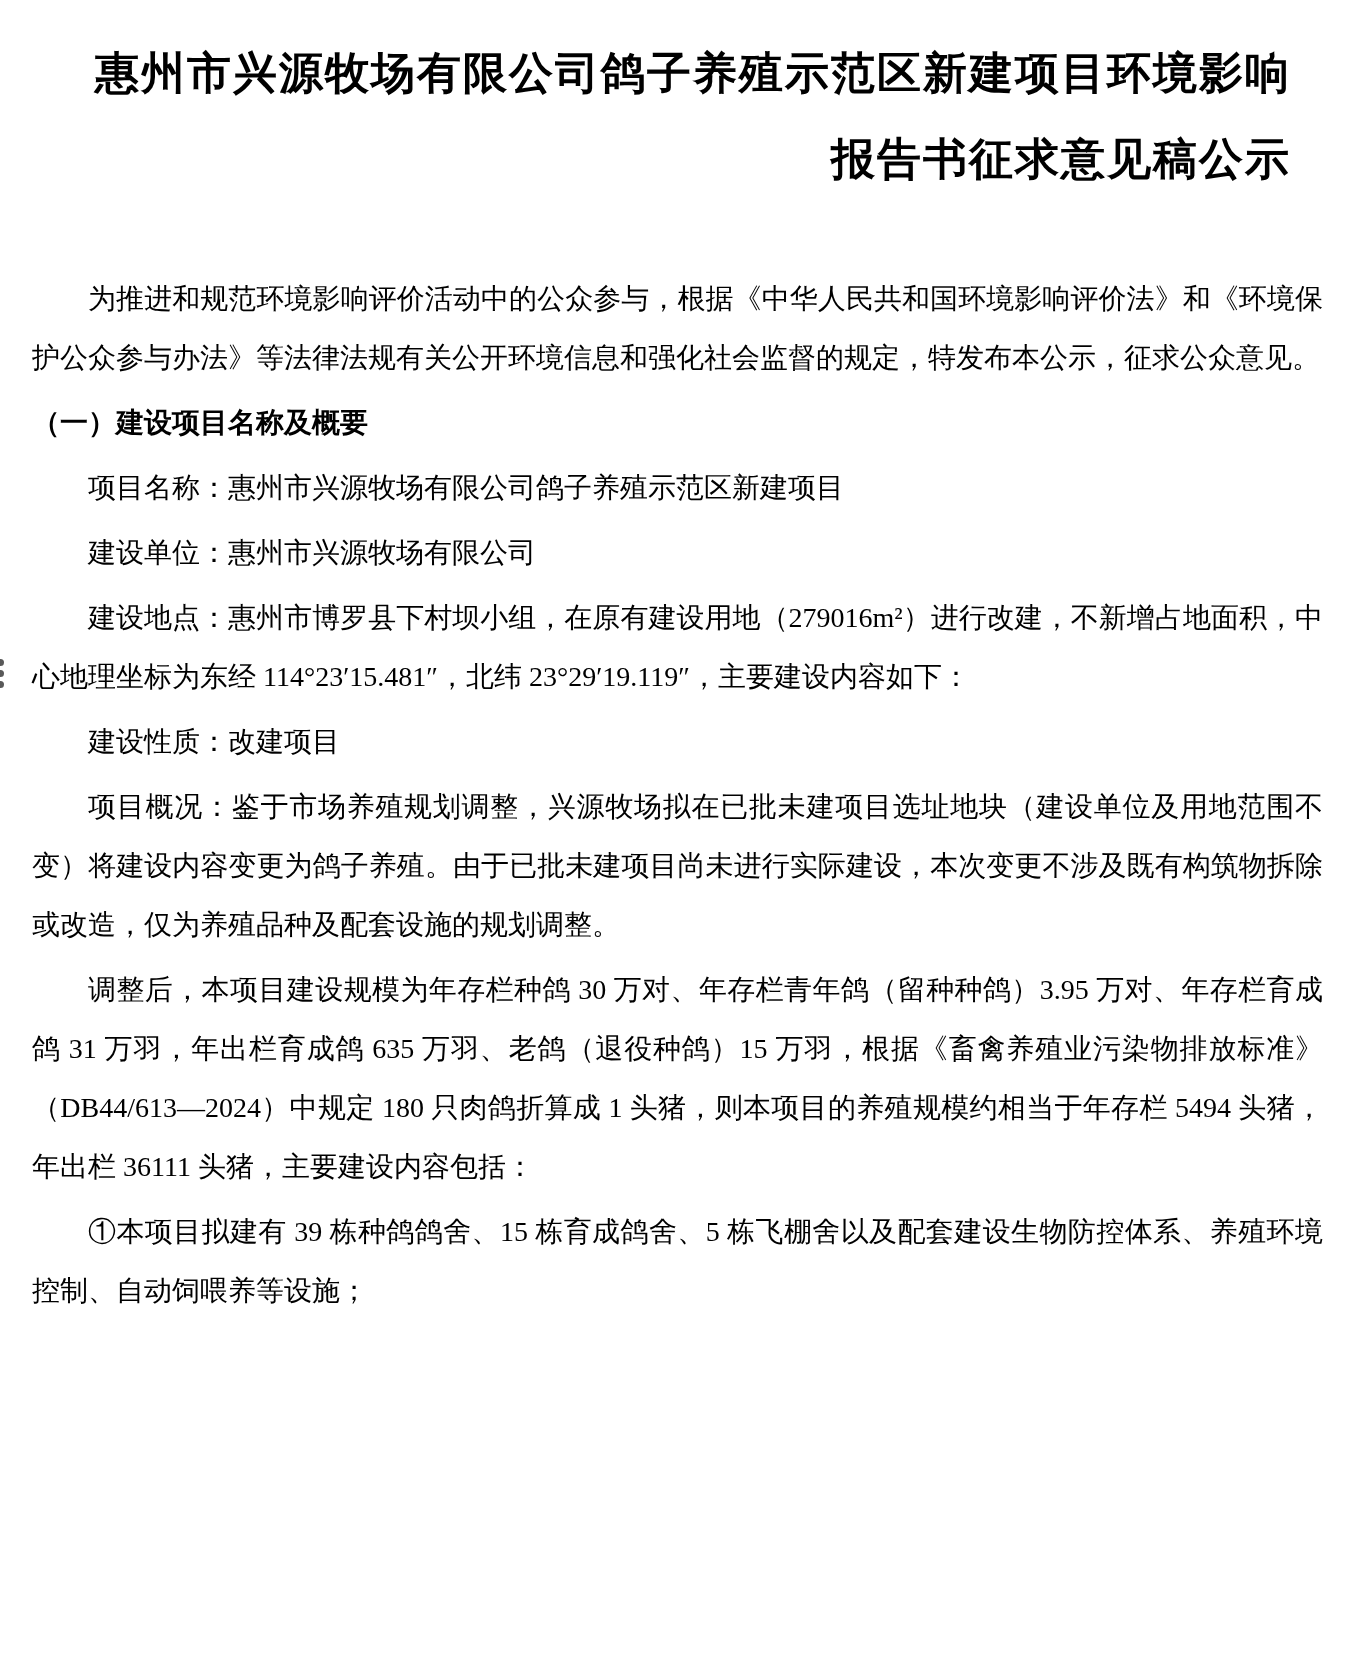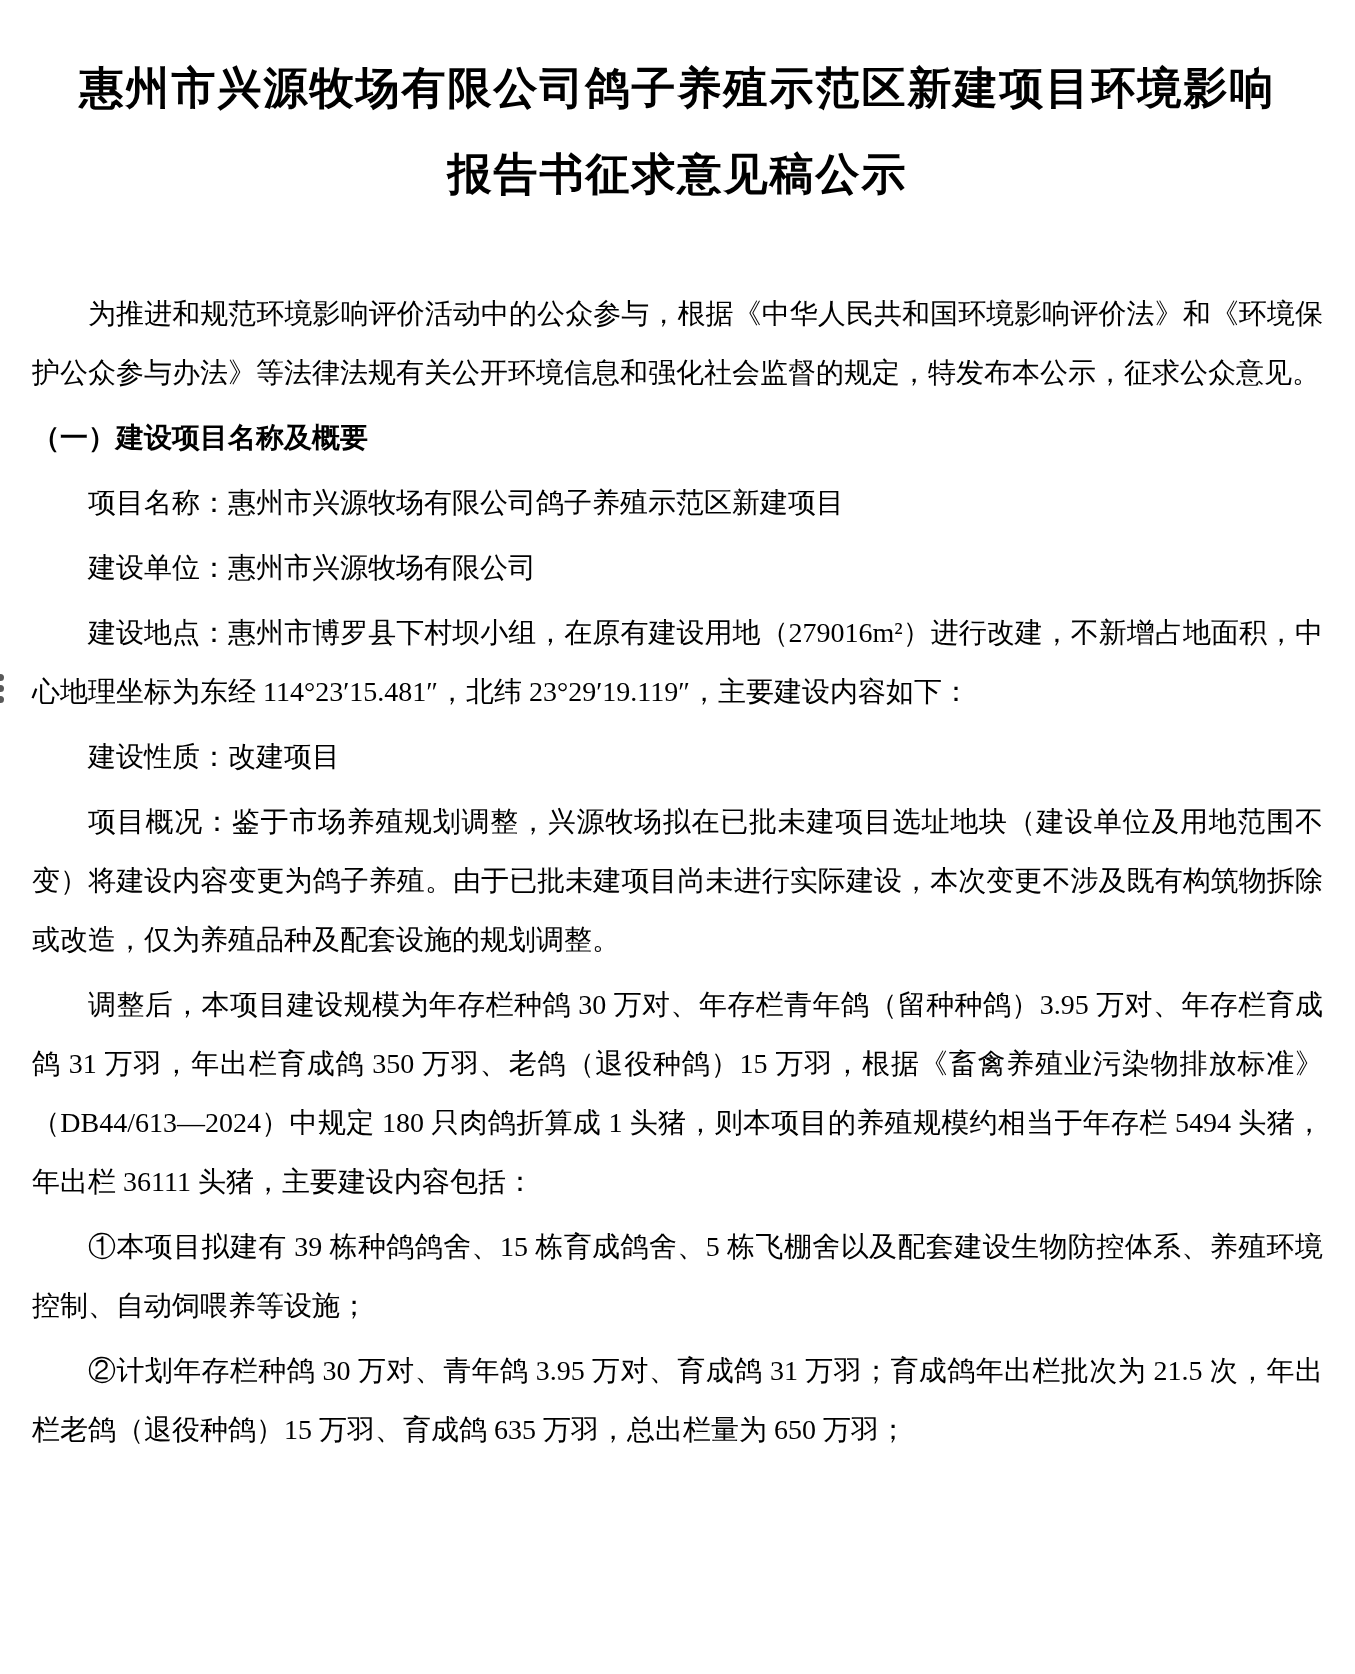--- a/index.html
+++ b/index.html
@@ -14,23 +14,23 @@
     position: relative;
     color: #000000;
     font-family: "Liberation Serif", "DejaVu Serif", serif;
   }
   .page {
     width: 100%;
     height: 100%;
     position: relative;
   }
   .doc-title {
-    margin: 15px;
+    margin: 0;
     padding: 30px 64px 0 64px;
-    text-align: center;
+    text-align: right;
     font-family: "Liberation Sans", "DejaVu Sans", sans-serif;
     font-weight: bold;
     font-size: 44px;
     line-height: 86px;
     letter-spacing: 2px;
   }
   .doc-title .title-line {
     display: block;
   }
   .doc-body {
@@ -80,18 +80,17 @@
   </h1>
 
   <main class="doc-body" id="doc-body">
       <p>为推进和规范环境影响评价活动中的公众参与，根据《中华人民共和国环境影响评价法》和《环境保护公众参与办法》等法律法规有关公开环境信息和强化社会监督的规定，特发布本公示，征求公众意见。</p>
       <p class="hd">（一）建设项目名称及概要</p>
       <p>项目名称：惠州市兴源牧场有限公司鸽子养殖示范区新建项目</p>
       <p>建设单位：惠州市兴源牧场有限公司</p>
       <p>建设地点：惠州市博罗县下村坝小组，在原有建设用地（279016m²）进行改建，不新增占地面积，中心地理坐标为东经 114°23′15.481″，北纬 23°29′19.119″，主要建设内容如下：</p>
       <p>建设性质：改建项目</p>
       <p>项目概况：鉴于市场养殖规划调整，兴源牧场拟在已批未建项目选址地块（建设单位及用地范围不变）将建设内容变更为鸽子养殖。由于已批未建项目尚未进行实际建设，本次变更不涉及既有构筑物拆除或改造，仅为养殖品种及配套设施的规划调整。</p>
-      <p>调整后，本项目建设规模为年存栏种鸽 30 万对、年存栏青年鸽（留种种鸽）3.95 万对、年存栏育成鸽 31 万羽，年出栏育成鸽 350 万羽、老鸽（退役种鸽）15 万羽，根据《畜禽养殖业污染物排放标准》（DB44/613—2024）中规定 180 只肉鸽折算成 1 头猪，则本项目的养殖规模约相当于年存栏 5494 头猪，年出栏 36111 头猪，主要建设内容包括：</p>
+      <p>调整后，本项目建设规模为年存栏种鸽 30 万对、年存栏青年鸽（留种种鸽）3.95 万对、年存栏育成鸽 31 万羽，年出栏育成鸽 635 万羽、老鸽（退役种鸽）15 万羽，根据《畜禽养殖业污染物排放标准》（DB44/613—2024）中规定 180 只肉鸽折算成 1 头猪，则本项目的养殖规模约相当于年存栏 5494 头猪，年出栏 36111 头猪，主要建设内容包括：</p>
       <p>①本项目拟建有 39 栋种鸽鸽舍、15 栋育成鸽舍、5 栋飞棚舍以及配套建设生物防控体系、养殖环境控制、自动饲喂养等设施；</p>
-      <p>②计划年存栏种鸽 30 万对、青年鸽 3.95 万对、育成鸽 31 万羽；育成鸽年出栏批次为 21.5 次，年出栏老鸽（退役种鸽）15 万羽、育成鸽 635 万羽，总出栏量为 650 万羽；</p>
     </main>
 
 </div>
 
 </body></html>

